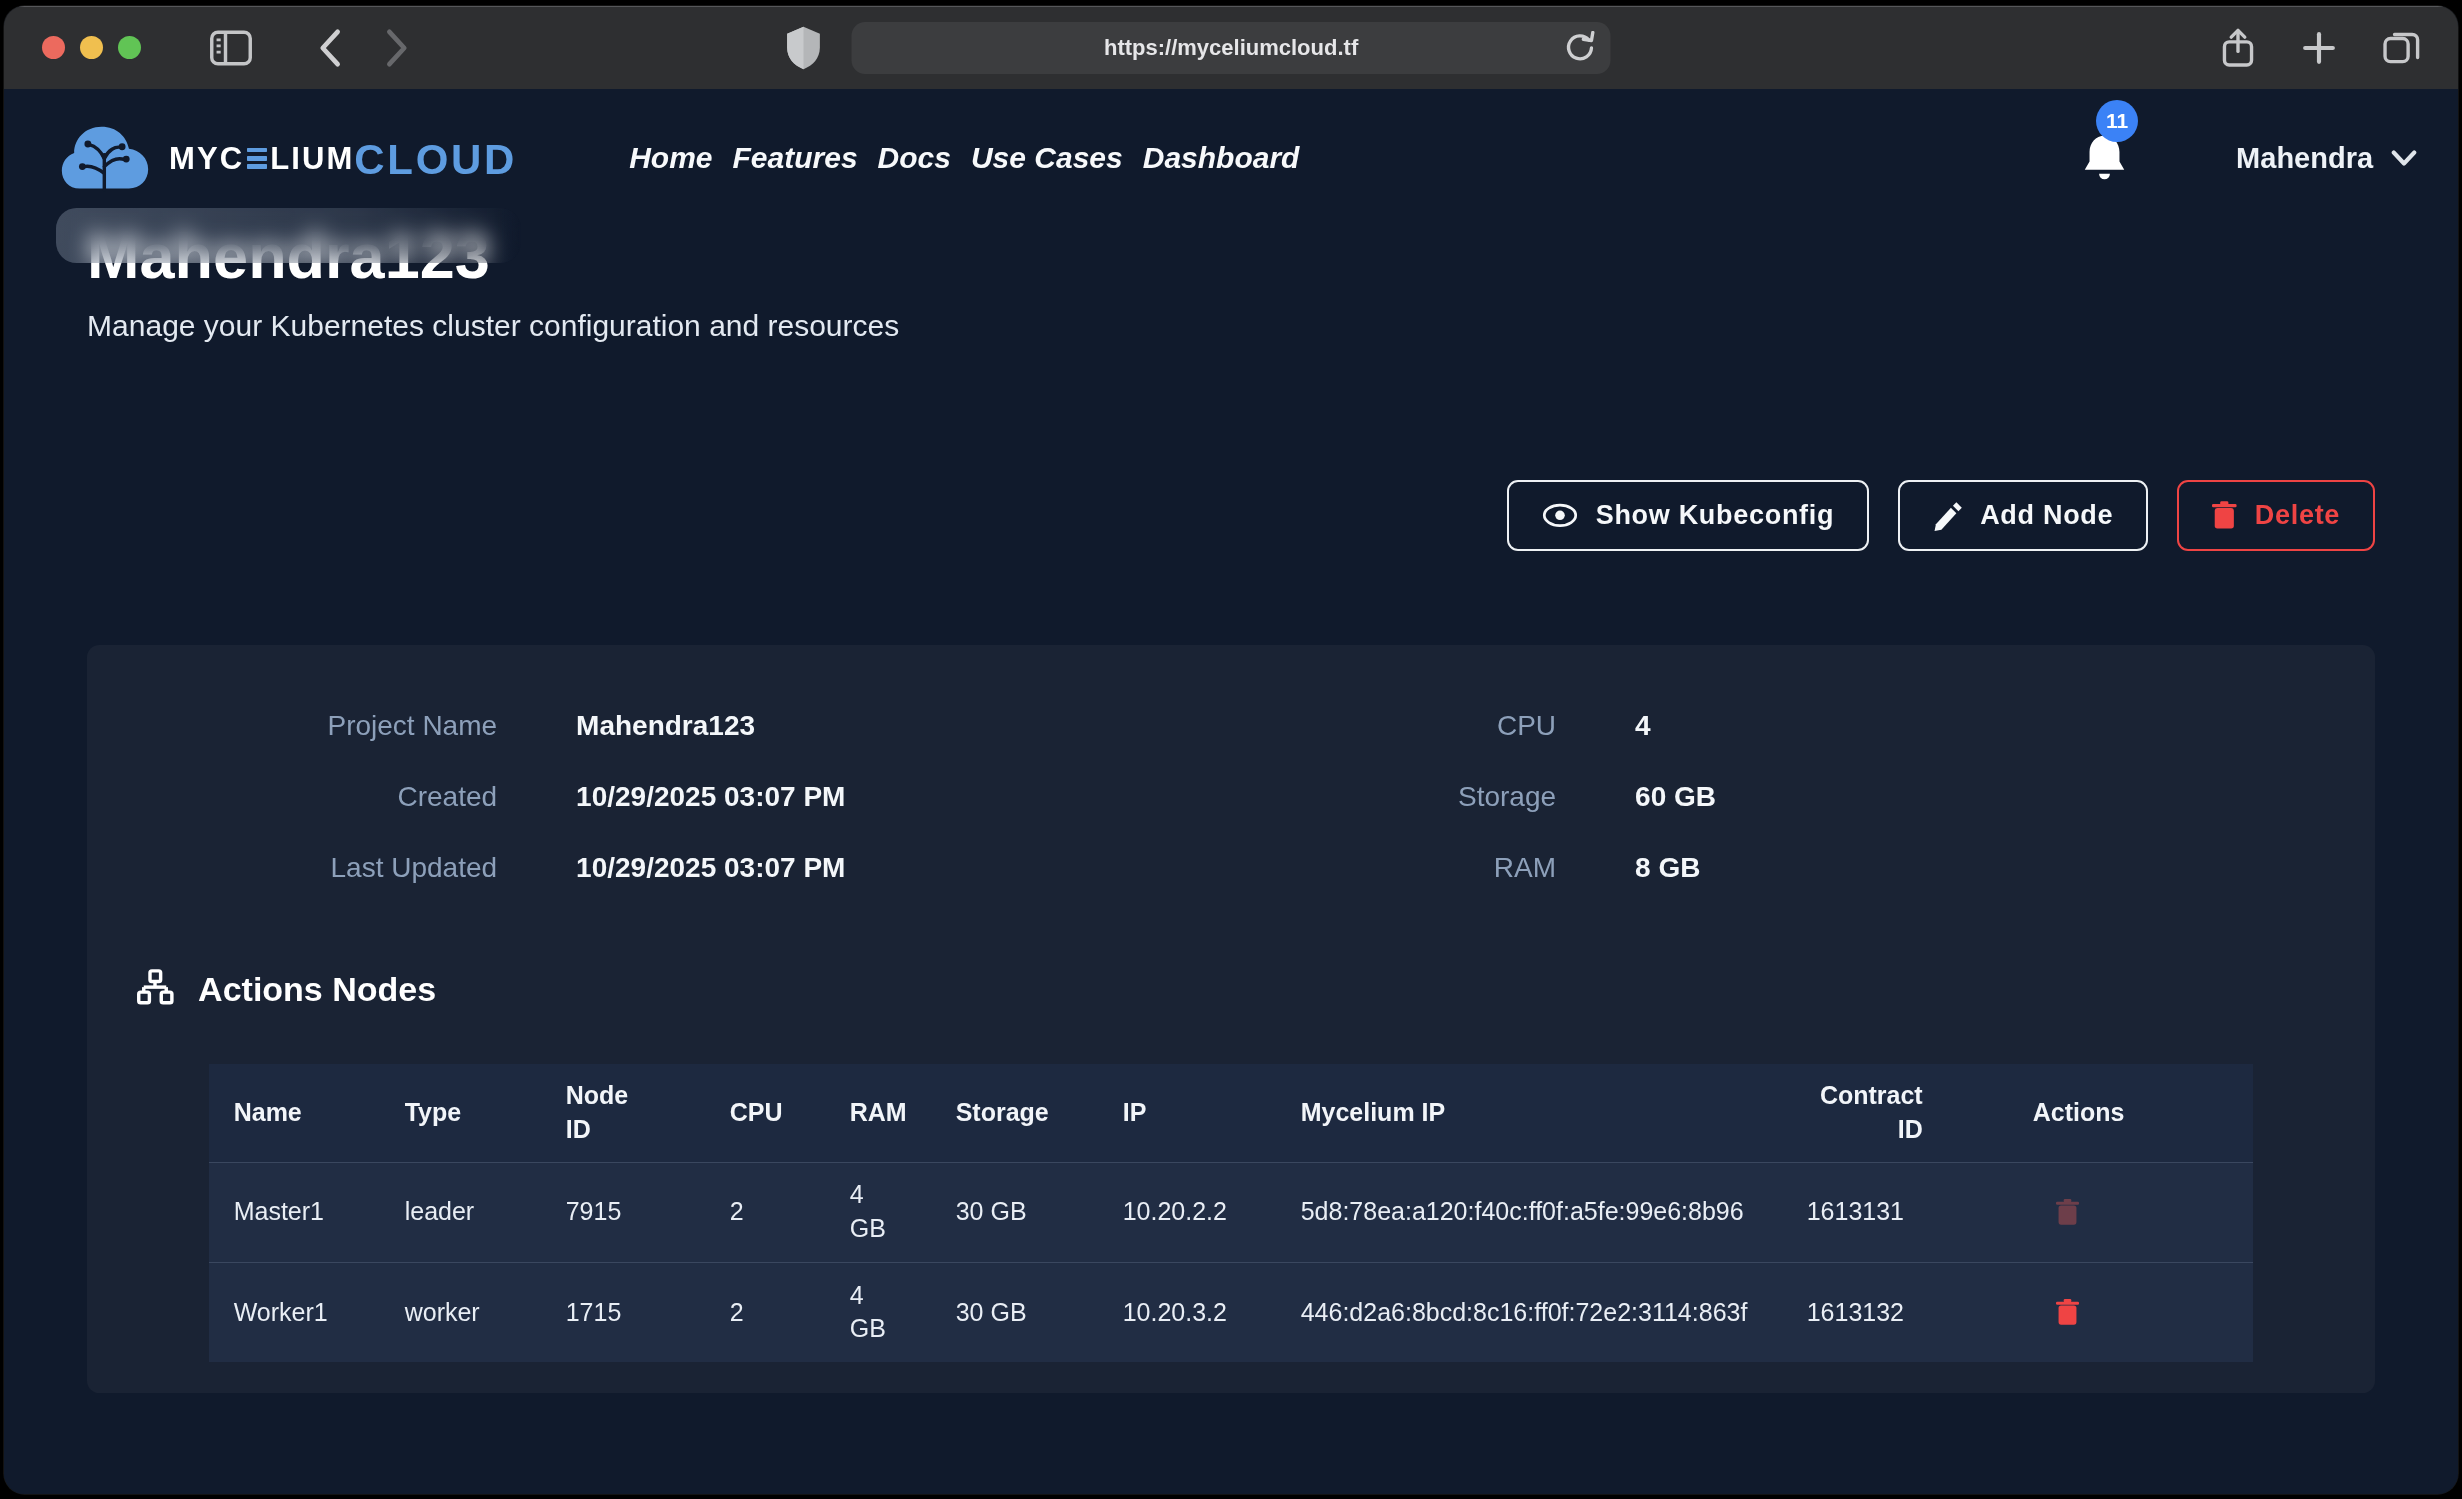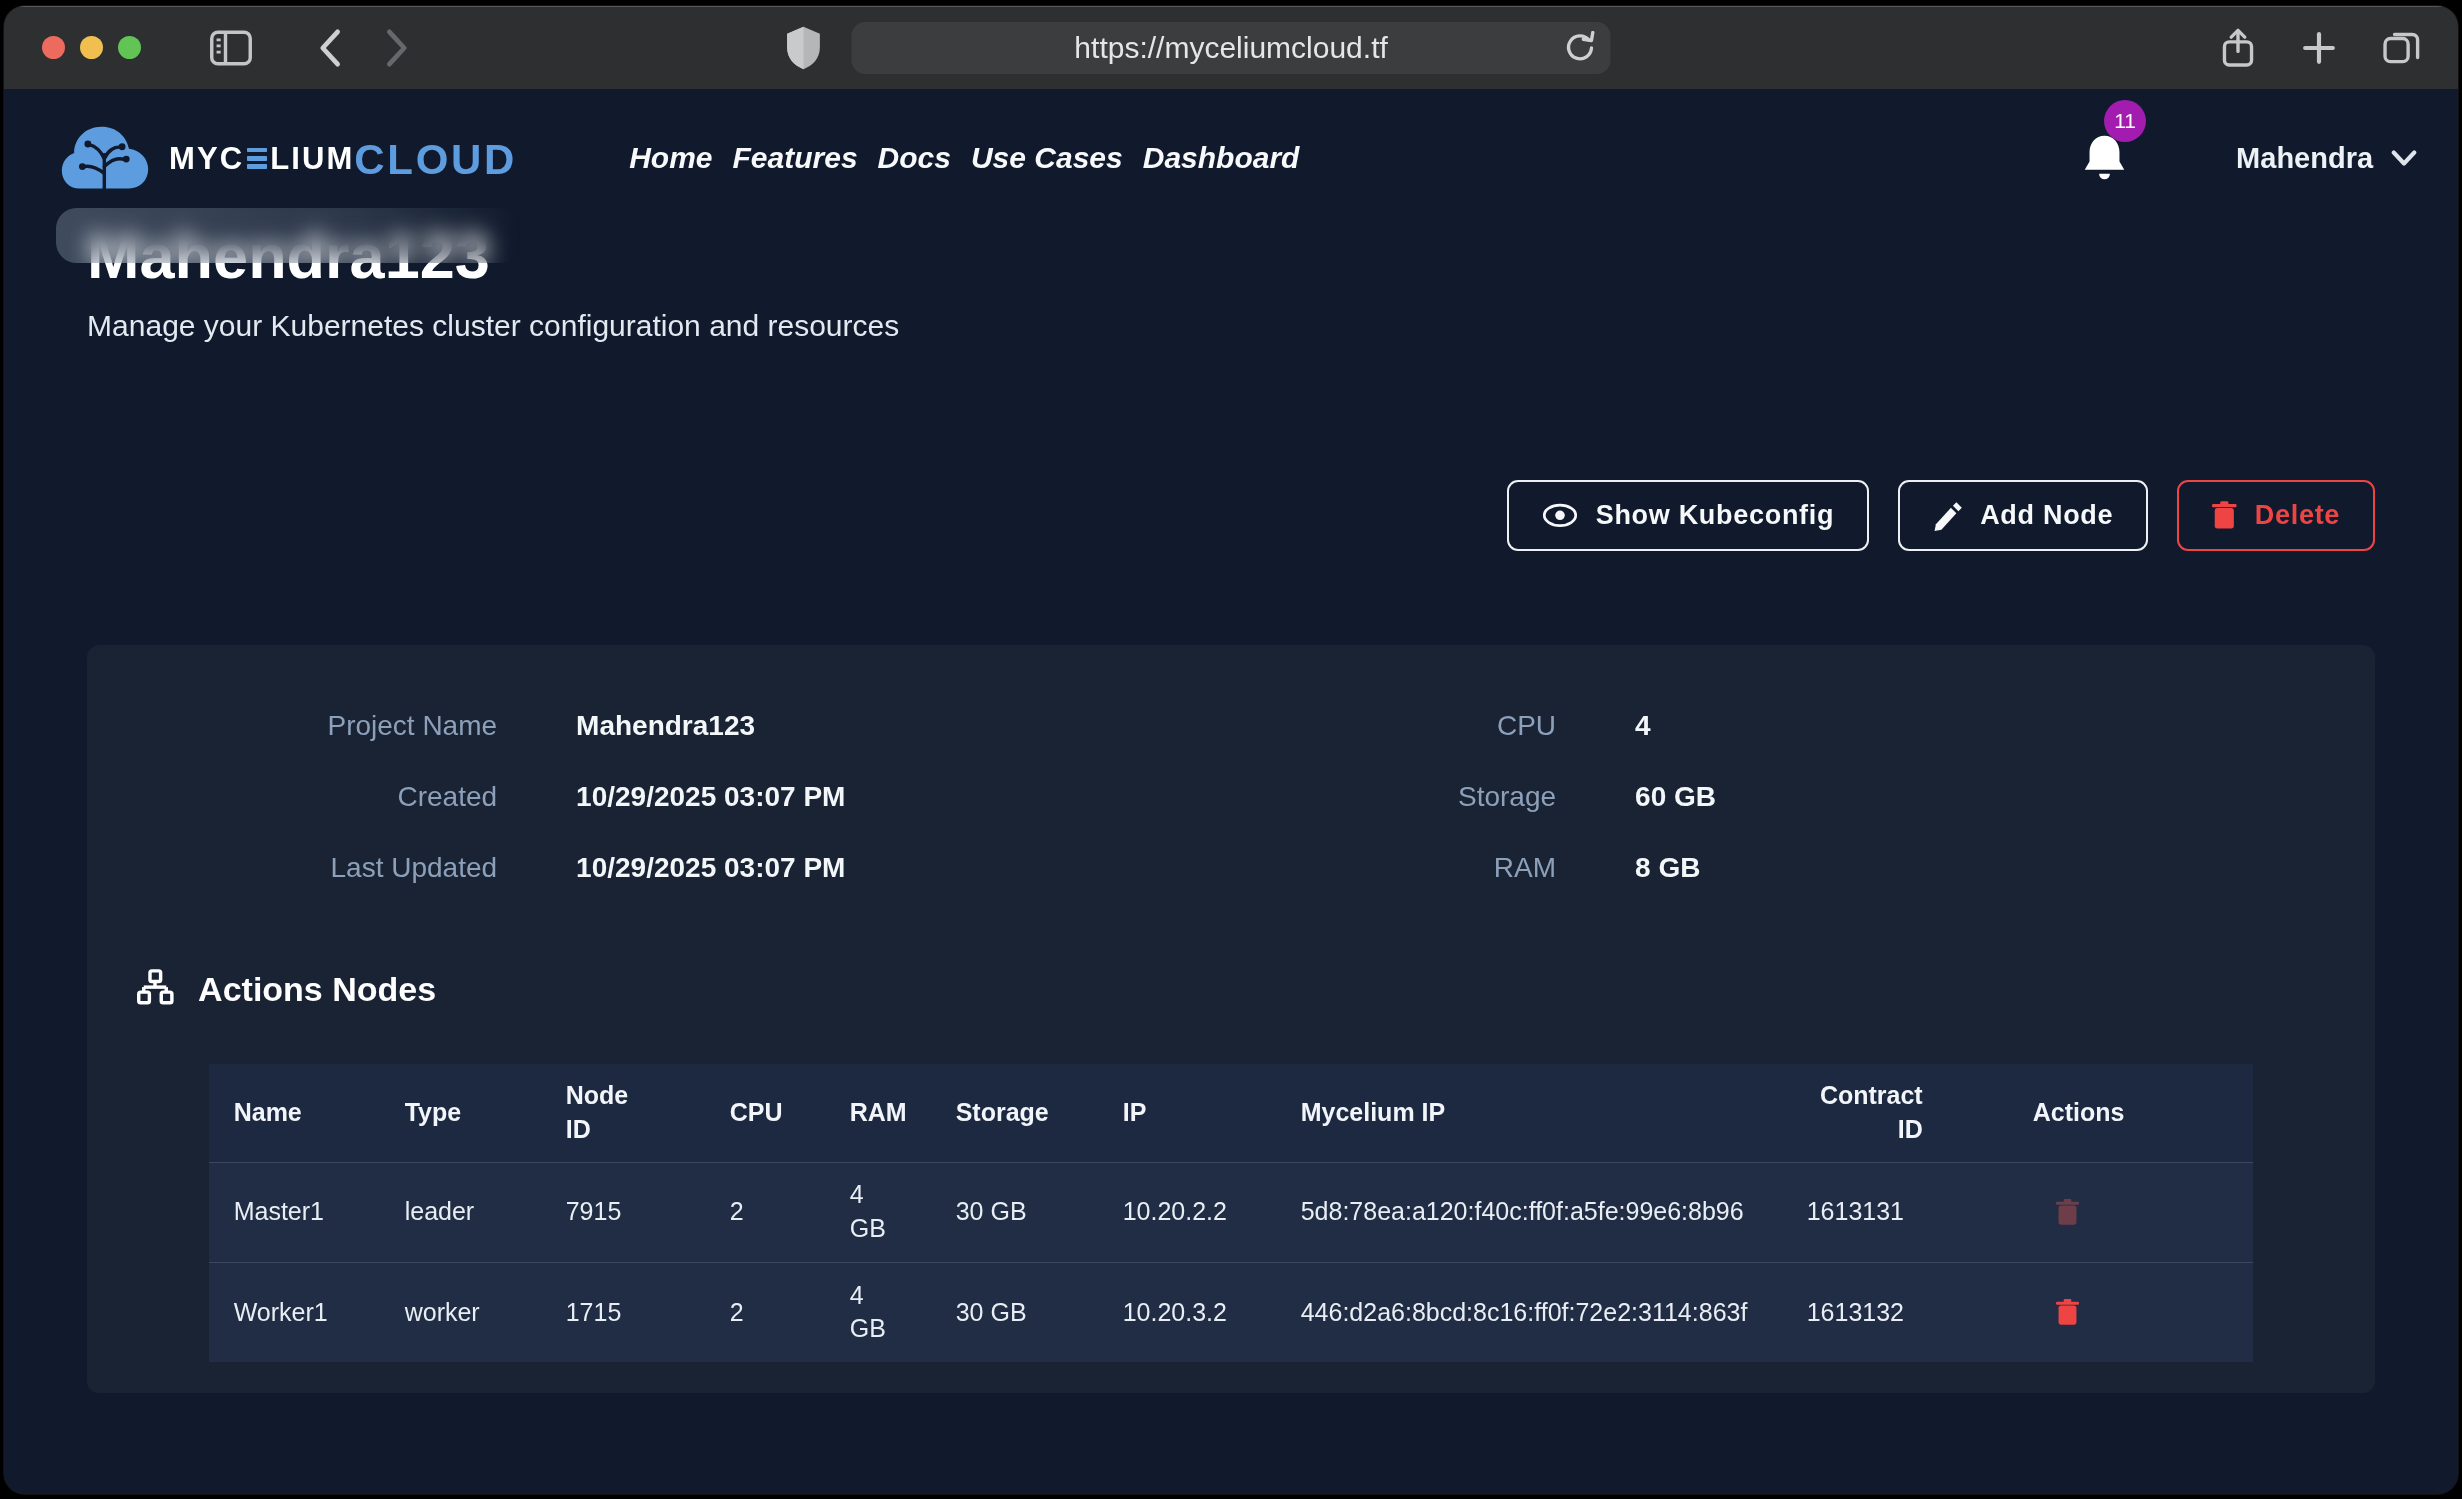--- a/index.html
+++ b/index.html
@@ -19,41 +19,41 @@
   .tb-icon { display:flex; align-items:center; justify-content:center; background:none; border:none; cursor:pointer; }
   .tb-icon svg { display:block; }
   .sidebar-btn { margin-left:68px; }
   .back-btn { margin-left:63px; }
   .fwd-btn { margin-left:41px; }
   .url-center { position:absolute; left:50%; top:50%; transform:translate(-50%,-50%);
                 display:flex; align-items:center; }
   .shield { position:absolute; left:-66px; top:50%; transform:translateY(-50%); }
   .url-field { width:759px; height:52px; background:#3c3d3f; border-radius:13.7px;
                display:flex; align-items:center; justify-content:center; position:relative; }
-  .url-text { color:#e6e6e8; font-size:30px; }
+  .url-text { color:#e6e6e8; font-size:22px;font-weight:bold; }
   .reload { position:absolute; right:15px; top:50%; transform:translateY(-50%); }
   .tb-right { position:absolute; right:36px; top:50%; transform:translateY(-50%);
               display:flex; align-items:center; gap:45px; }
 
   
   .site { position:relative; height:1405px; background:#101a2c; }
 
   .site-header { display:flex; align-items:center; height:134px; padding:5.5px 41px 0 55px; }
   .logo { display:flex; align-items:center; gap:18px; cursor:pointer; }
   .logo-text { display:flex; flex-direction:row; line-height:1; }
   .logo-top { color:#fff; font-weight:800; font-size:31px; letter-spacing:2.1px; display:flex; align-items:center; }
   .logo-e { display:inline-flex; flex-direction:column; gap:3.4px; margin:0 2.7px; }
   .logo-e i { display:block; width:20.5px; height:4.8px; background:#5e9ce0; border-radius:0.7px; }
   .logo-bottom { color:#5e9ce0; font-weight:800; font-size:42px; letter-spacing:2.7px; margin-top:4.1px; }
   .nav { display:flex; gap:20px; margin-left:112px;font-style:italic; }
   .nav-link { color:#f7f9fb; font-size:30px; font-weight:700; text-decoration:none; cursor:pointer; }
   .hdr-right { margin-left:auto; display:flex; align-items:center; gap:109px; }
   .bell-wrap { position:relative; cursor:pointer; }
-  .badge { position:absolute; top:-33px; left:22px; min-width:42px; height:42px; padding:0 6.8px;
-           background:#a21caf; border-radius:22px; color:#fff; font-size:21px; font-weight:400;
+  .badge { position:absolute; top:-33px; left:14px; min-width:42px; height:42px; padding:0 6.8px;
+           background:#3b82f6; border-radius:22px; color:#fff; font-size:21px; font-weight:700;
            display:flex; align-items:center; justify-content:center; }
   .user-menu { display:flex; align-items:center; gap:18px; cursor:pointer; }
   .user-name { color:#eef2f7; font-size:29px; font-weight:600; }
 
   
   .page { padding:0 83px; }
   .title-wrap { position:relative; display:inline-block; }
   .page-title { color:#fff; font-size:63px; font-weight:700; line-height:1.05; }
   .blur-band { position:absolute; left:-31px; top:-15px; width:465px; height:55px; border-radius:20.5px;
                background:linear-gradient(90deg, rgba(176,190,209,0.30), rgba(176,190,209,0.18) 65%, rgba(176,190,209,0));

